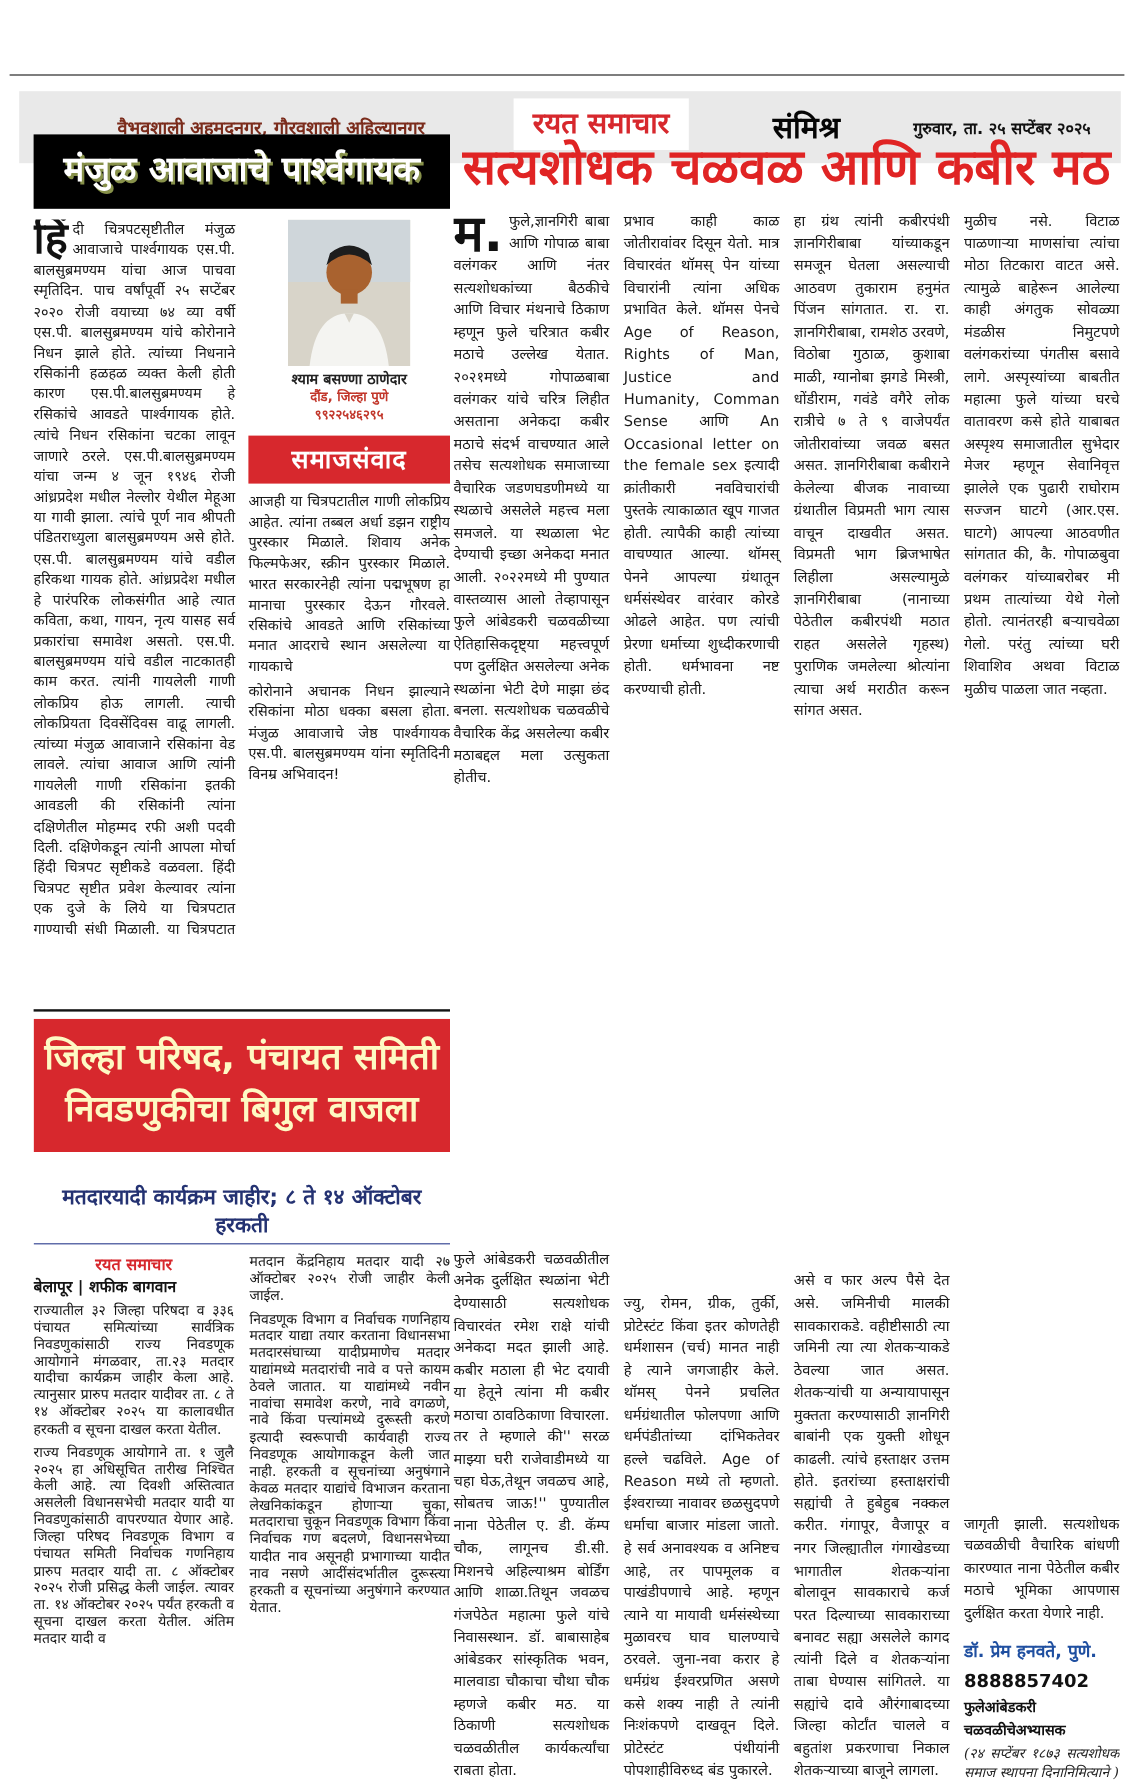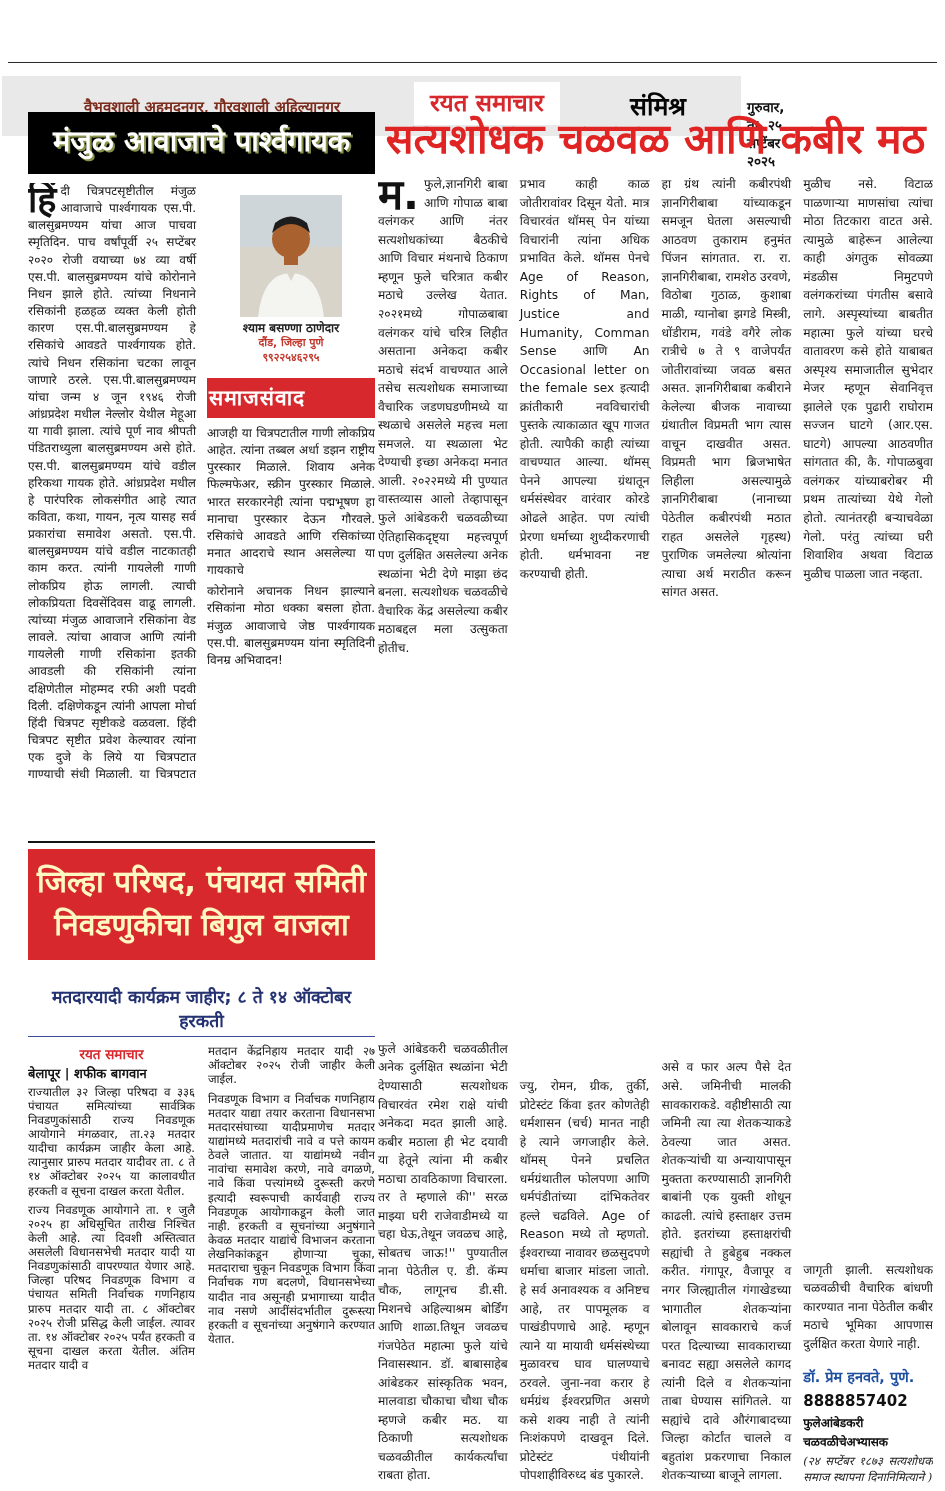--- a/index.html
+++ b/index.html
@@ -1,41 +1,41 @@
 <!DOCTYPE html>
 <html><head>
 <meta charset="utf-8">
 <style>
   html,body{margin:0;padding:0;background:#fff;}
   .page{position:relative;width:945px;height:1491px;background:#ffffff;overflow:hidden;
         font-family:"DejaVu Sans",sans-serif;color:#161616;}
   .topline{position:absolute;left:8px;top:62px;width:929px;border-top:1.5px solid #2a2a2a;}
   
-  .masthead{position:absolute;left:2px;top:76px;width:739px;height:60px;background:#e9e9e9;}
+  .masthead{position:absolute;left:16px;top:76px;width:918px;height:60px;background:#e9e9e9;}
   .slogan{position:absolute;left:82px;top:20px;font-family:"DejaVu Serif",serif;
           font-weight:bold;font-size:15px;color:#7b2c1c;}
   .paperbox{position:absolute;left:412px;top:6px;background:#ffffff;padding:7px 16px;
             color:#d7282d;font-weight:800;font-size:24px;line-height:1.2;}
   .sectionname{position:absolute;left:628px;top:12px;font-weight:800;font-size:25px;color:#050505;}
   .dateline{position:absolute;left:717px;top:22px;font-weight:bold;font-size:13.5px;color:#111;margin-left:28px;}
   
   .sp-section{position:absolute;left:28px;top:112px;width:347px;}
   .sp-headline{background:#000000;text-align:center;padding:9px 4px 13px;}
   .sp-headline div{font-size:29px;font-weight:800;color:#ffffff;line-height:1.38;
                    text-shadow:2px 2px 0 #87914a;}
   .sp-body{display:flex;gap:11px;margin-top:9px;height:598px;overflow:hidden;}
   .sp-col{flex:1;font-size:12px;line-height:1.43;text-align:justify;color:#181818;}
   .dropcap-sp{float:left;font-size:36px;line-height:.85;font-weight:800;padding:2px 4px 0 0;color:#111;}
-  .photo-wrap{width:102px;margin:12px auto;}
+  .photo-wrap{width:102px;margin:0 auto;}
   .photo{width:102px;height:122px;display:block;}
   .caption{text-align:center;margin-top:3px;line-height:1.35;}
   .cap-name{font-weight:800;font-size:12px;color:#222;}
   .cap-sub{font-size:11px;color:#c2372b;font-weight:bold;}
   .badge{display:block;background:#d7282d;color:#fff;font-weight:800;font-size:21px;
-         padding:5px 2px;margin:9px 0 7px;letter-spacing:1px;}
+         text-align:center;padding:5px 2px;margin:9px 0 7px;letter-spacing:1px;}
   .sp-col p{margin:0 0 4px;}
   
   .divider{position:absolute;left:28px;top:841px;width:347px;border-top:2px solid #141414;}
   
   .election{position:absolute;left:28px;top:849px;width:347px;height:636px;overflow:hidden;}
   .el-box{background:#d7282d;text-align:center;padding:12px 4px 14px;}
   .el-box div{font-size:30px;font-weight:800;color:#fef9c3;line-height:1.42;}
   .el-subhead{margin-top:24px;text-align:center;font-size:17.5px;font-weight:800;color:#243272;
               padding-bottom:4px;border-bottom:1.5px solid #3a4a96;}
   .el-body{display:flex;gap:13px;margin-top:7px;}

